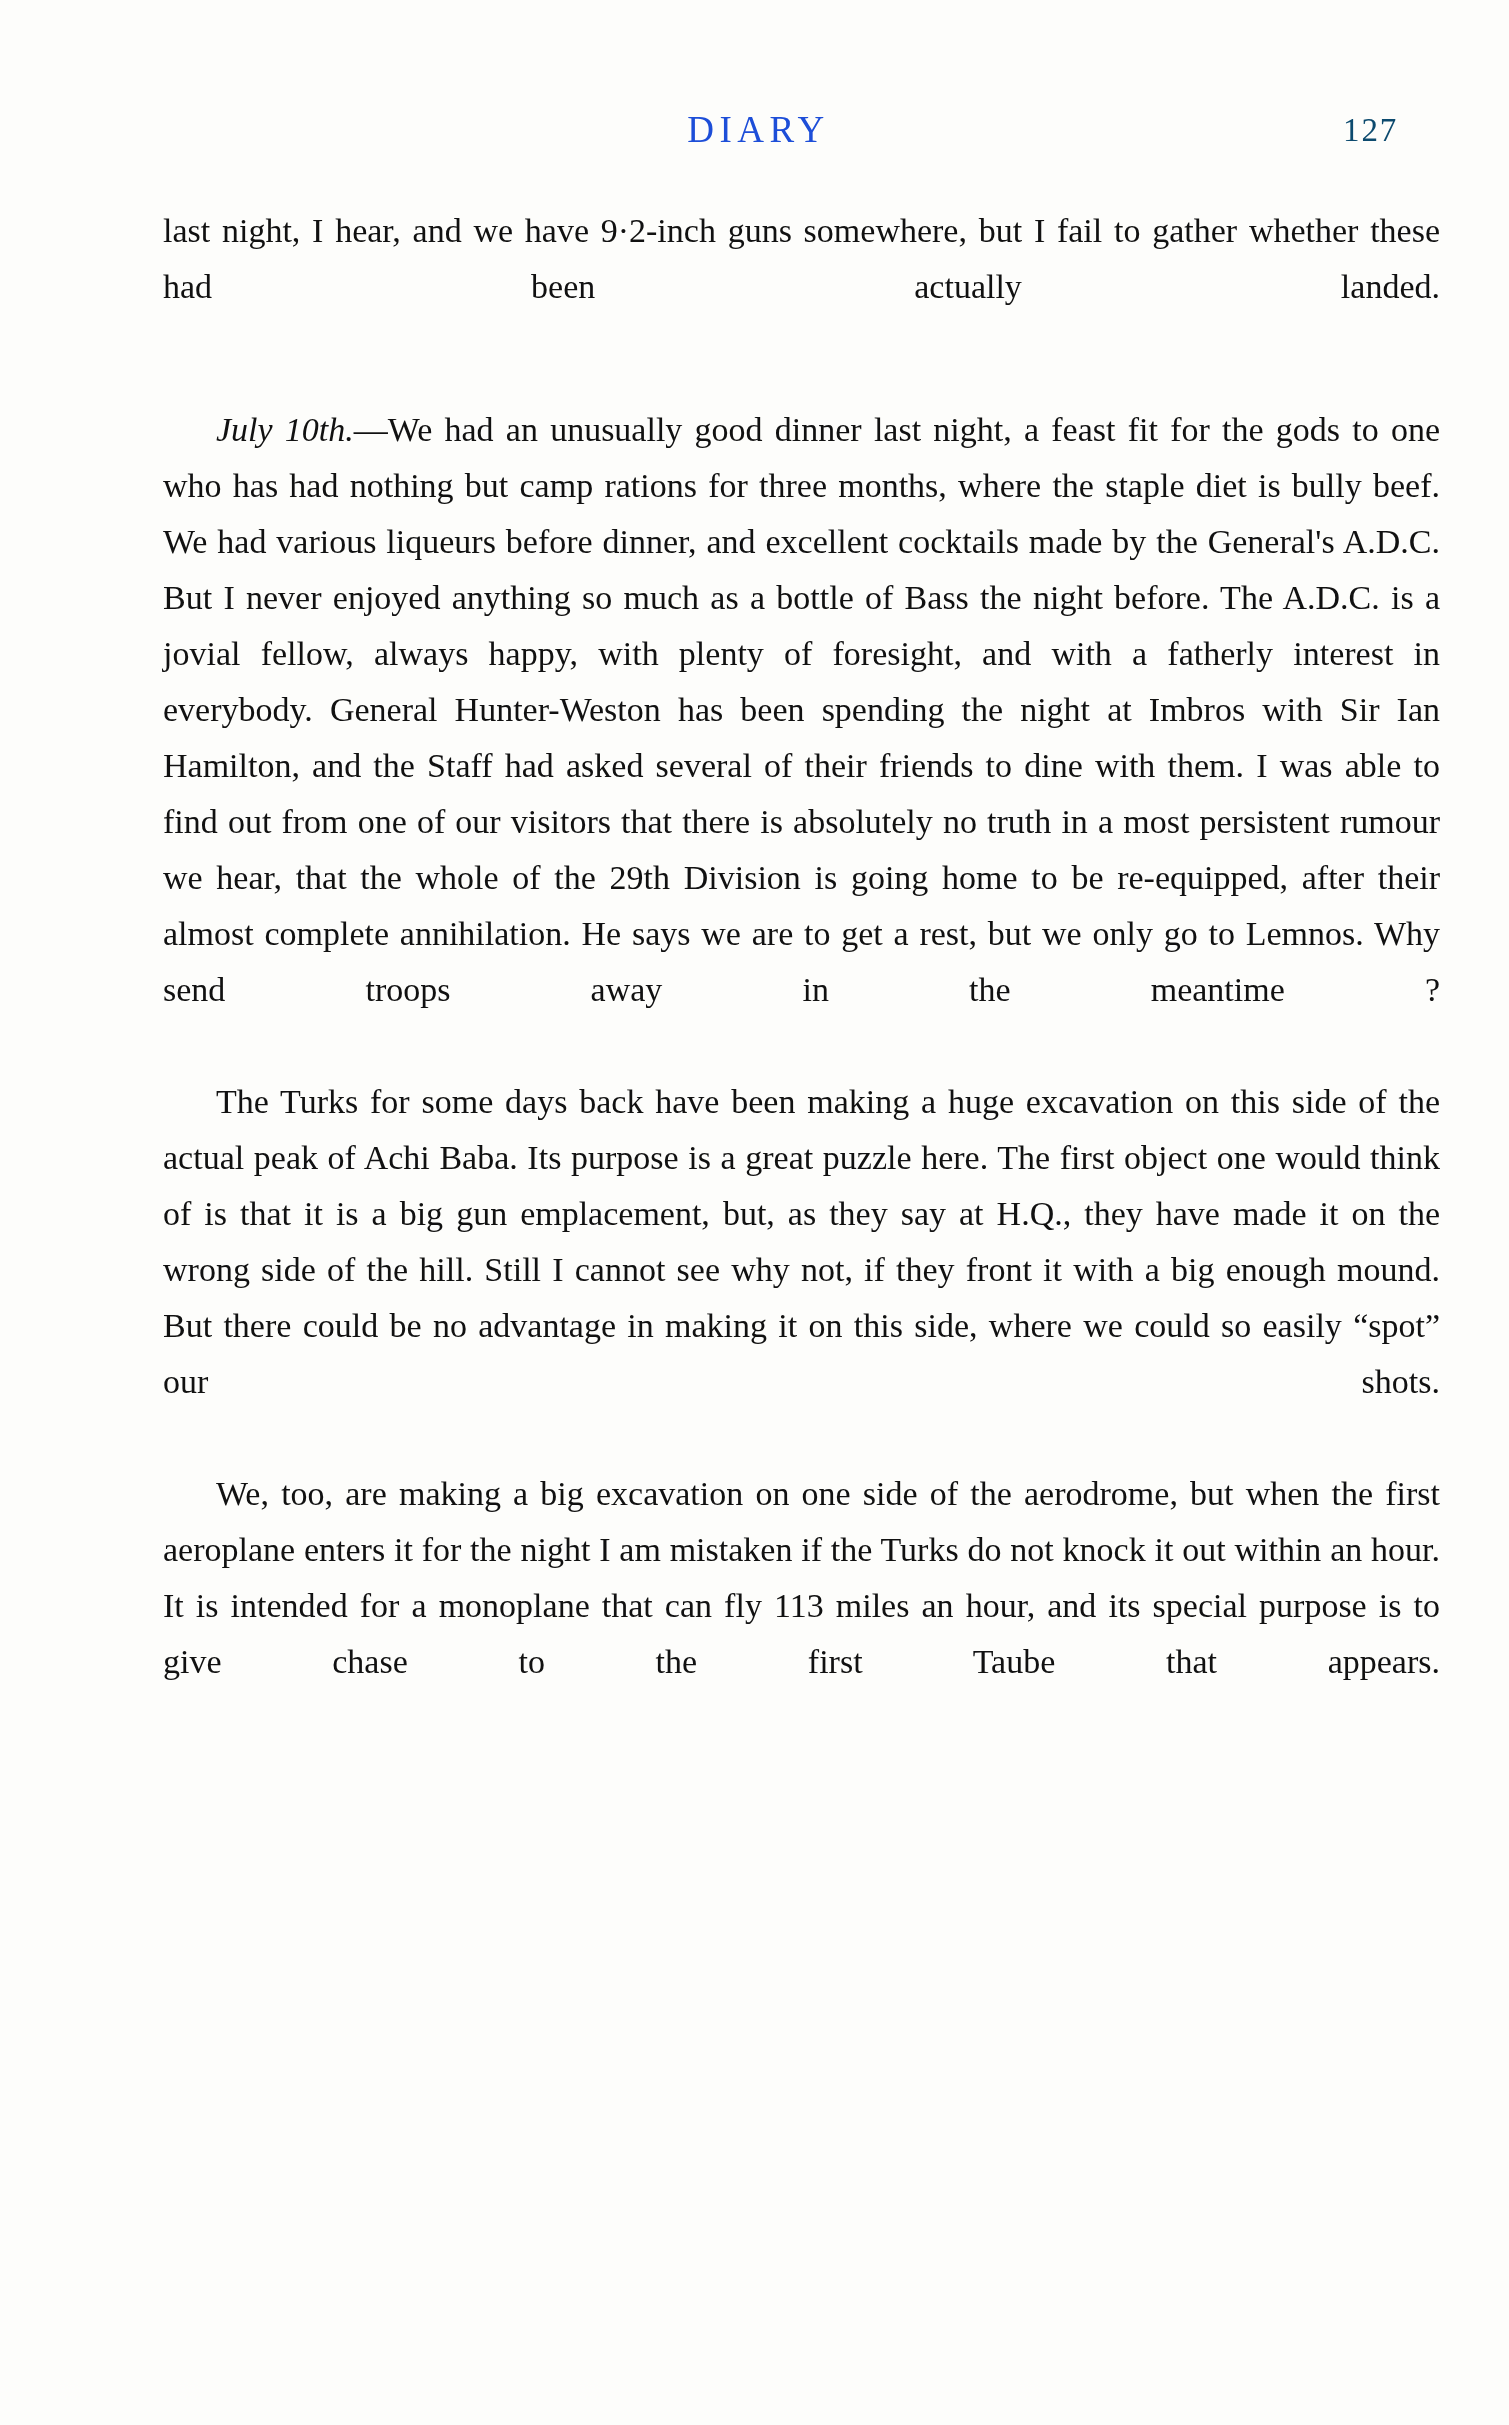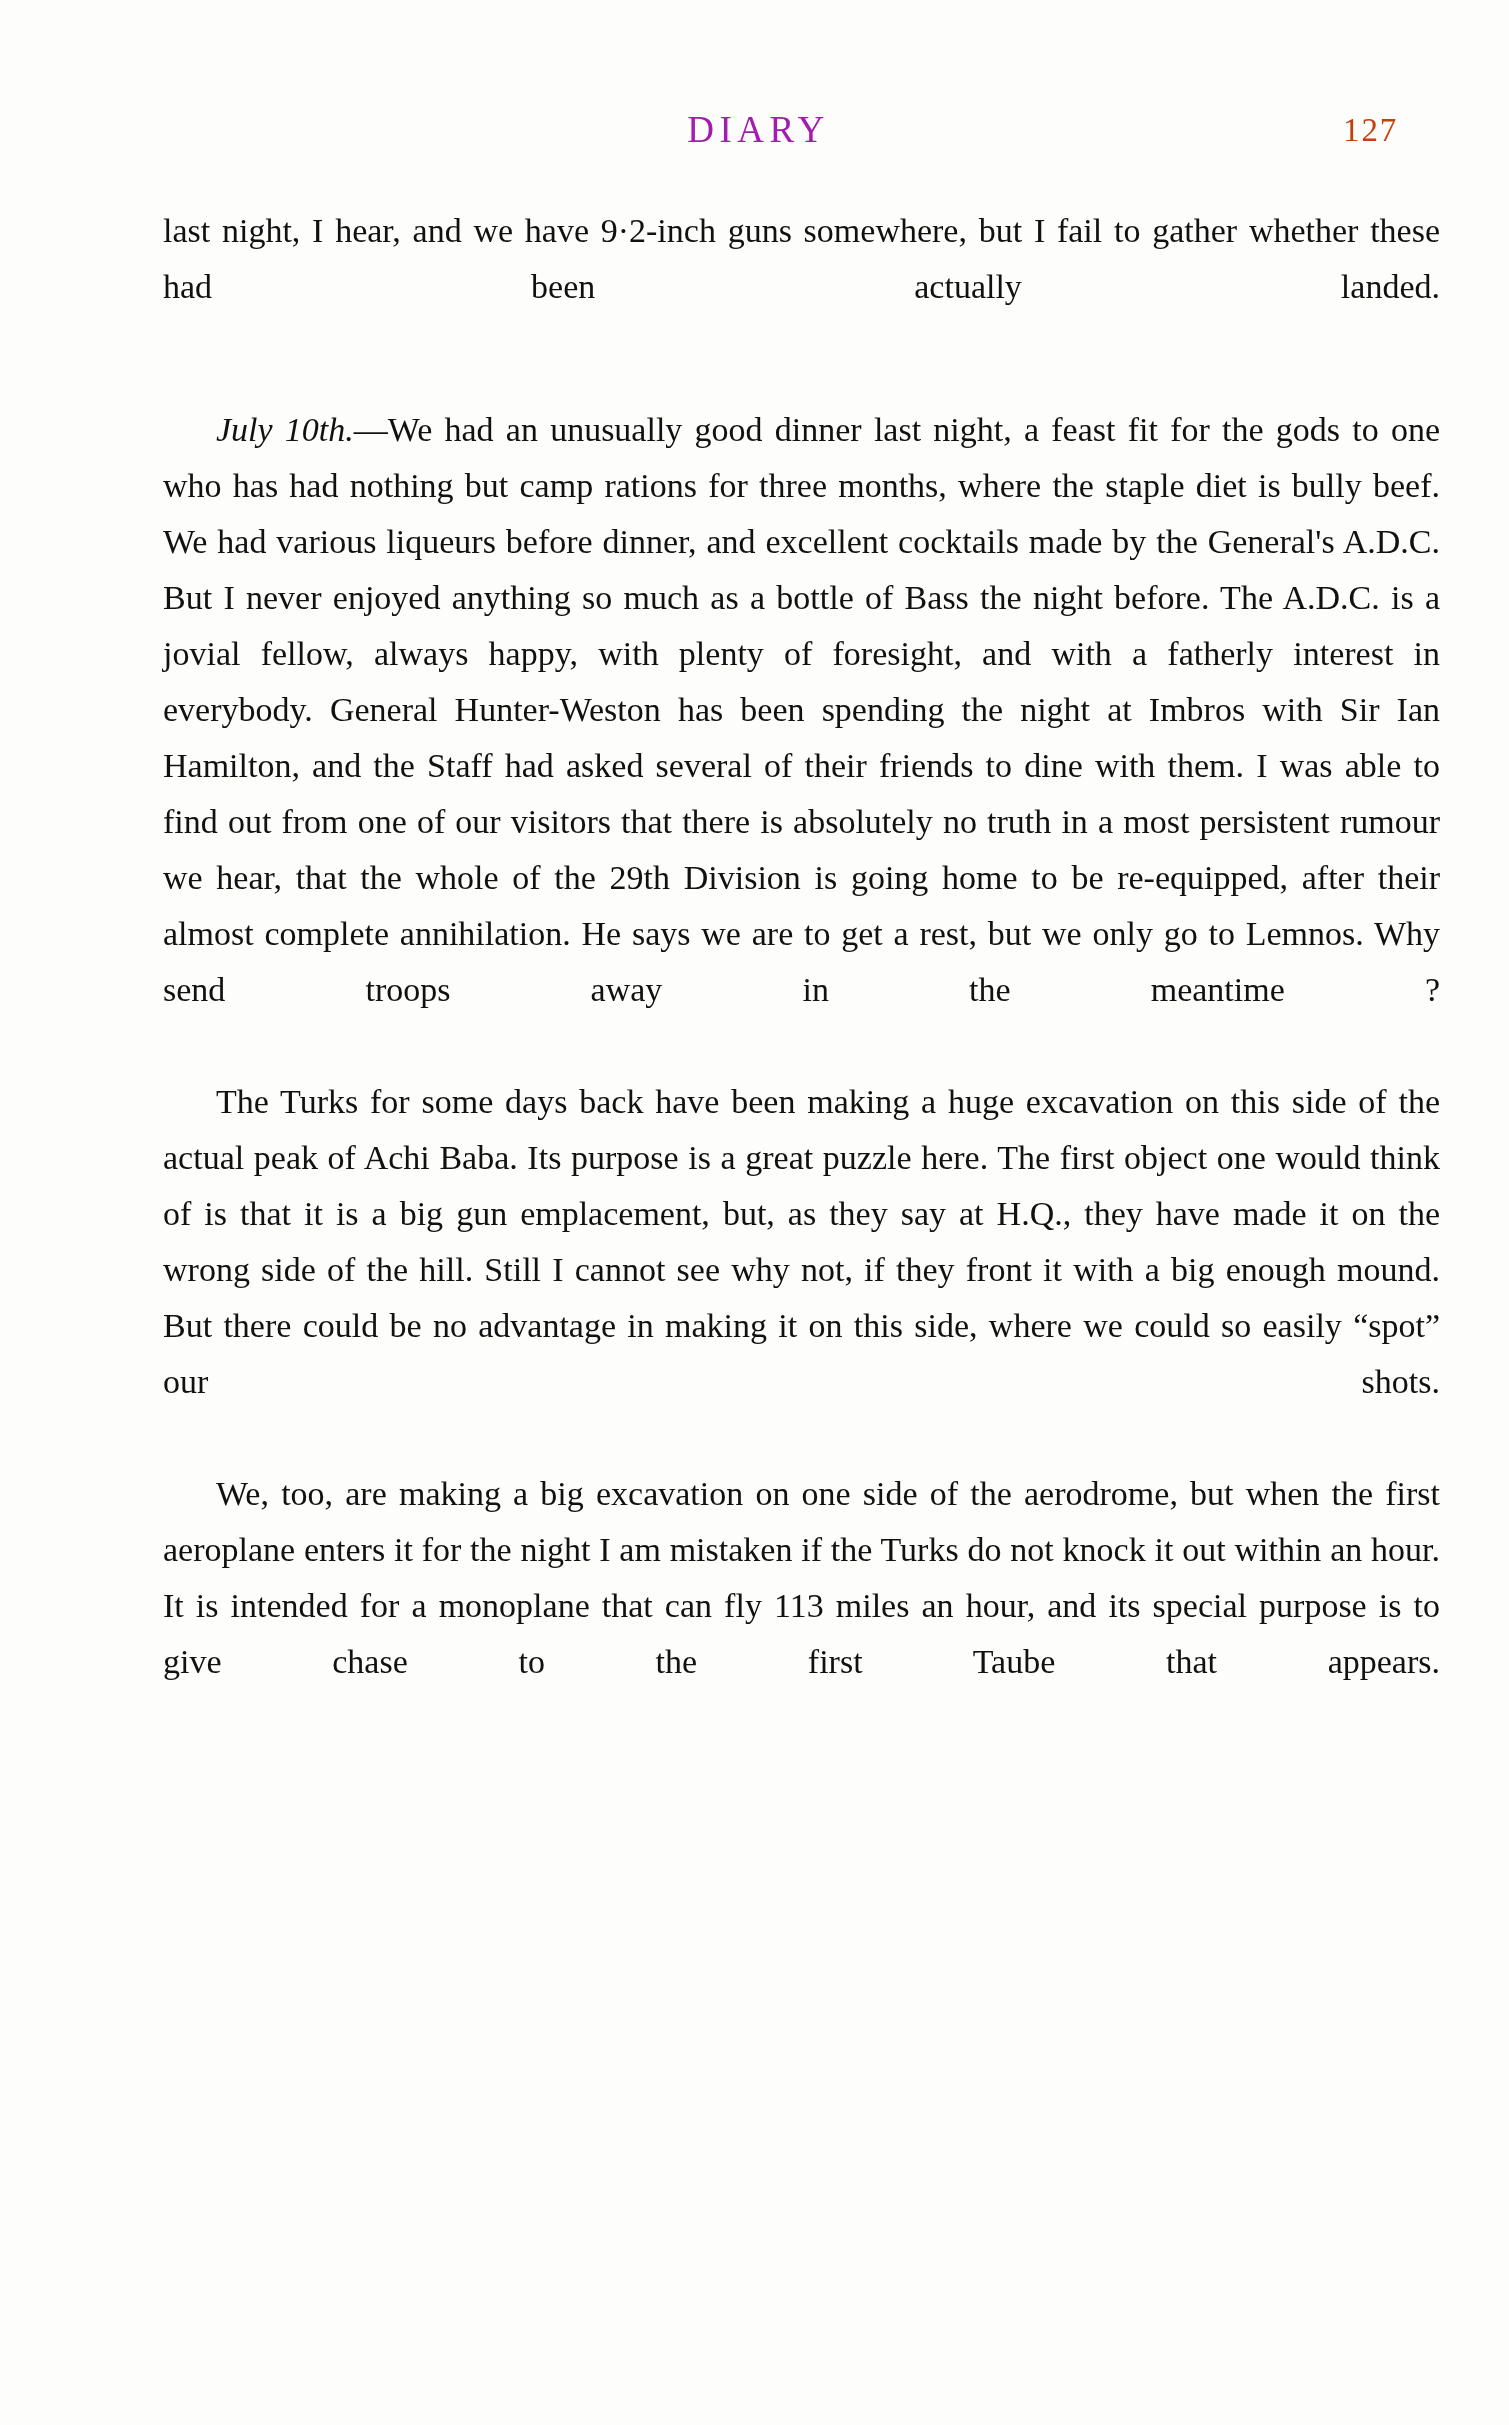--- a/index.html
+++ b/index.html
@@ -29,29 +29,29 @@
     height: 55px;
   }
   .running-title {
     position: absolute;
     left: 0;
     width: 100%;
     text-align: center;
     font-size: 37px;
     letter-spacing: 5.5px;
     font-family: "Liberation Serif", serif;
-    color: #a21caf;
+    color: #1d4ed8;
   }
   .folio {
     position: absolute;
     right: 9px;
     top: 3.7px;
     font-size: 33px;
     letter-spacing: 1.8px;
-    color: #c2410c;
+    color: #0c4a6e;
   }
   .body-text {
     position: absolute;
     left: 117px;
     top: 203px;
     width: 1277px;
     font-size: 34px;
     line-height: 56px;
     text-align: justify;
     color: #111;

